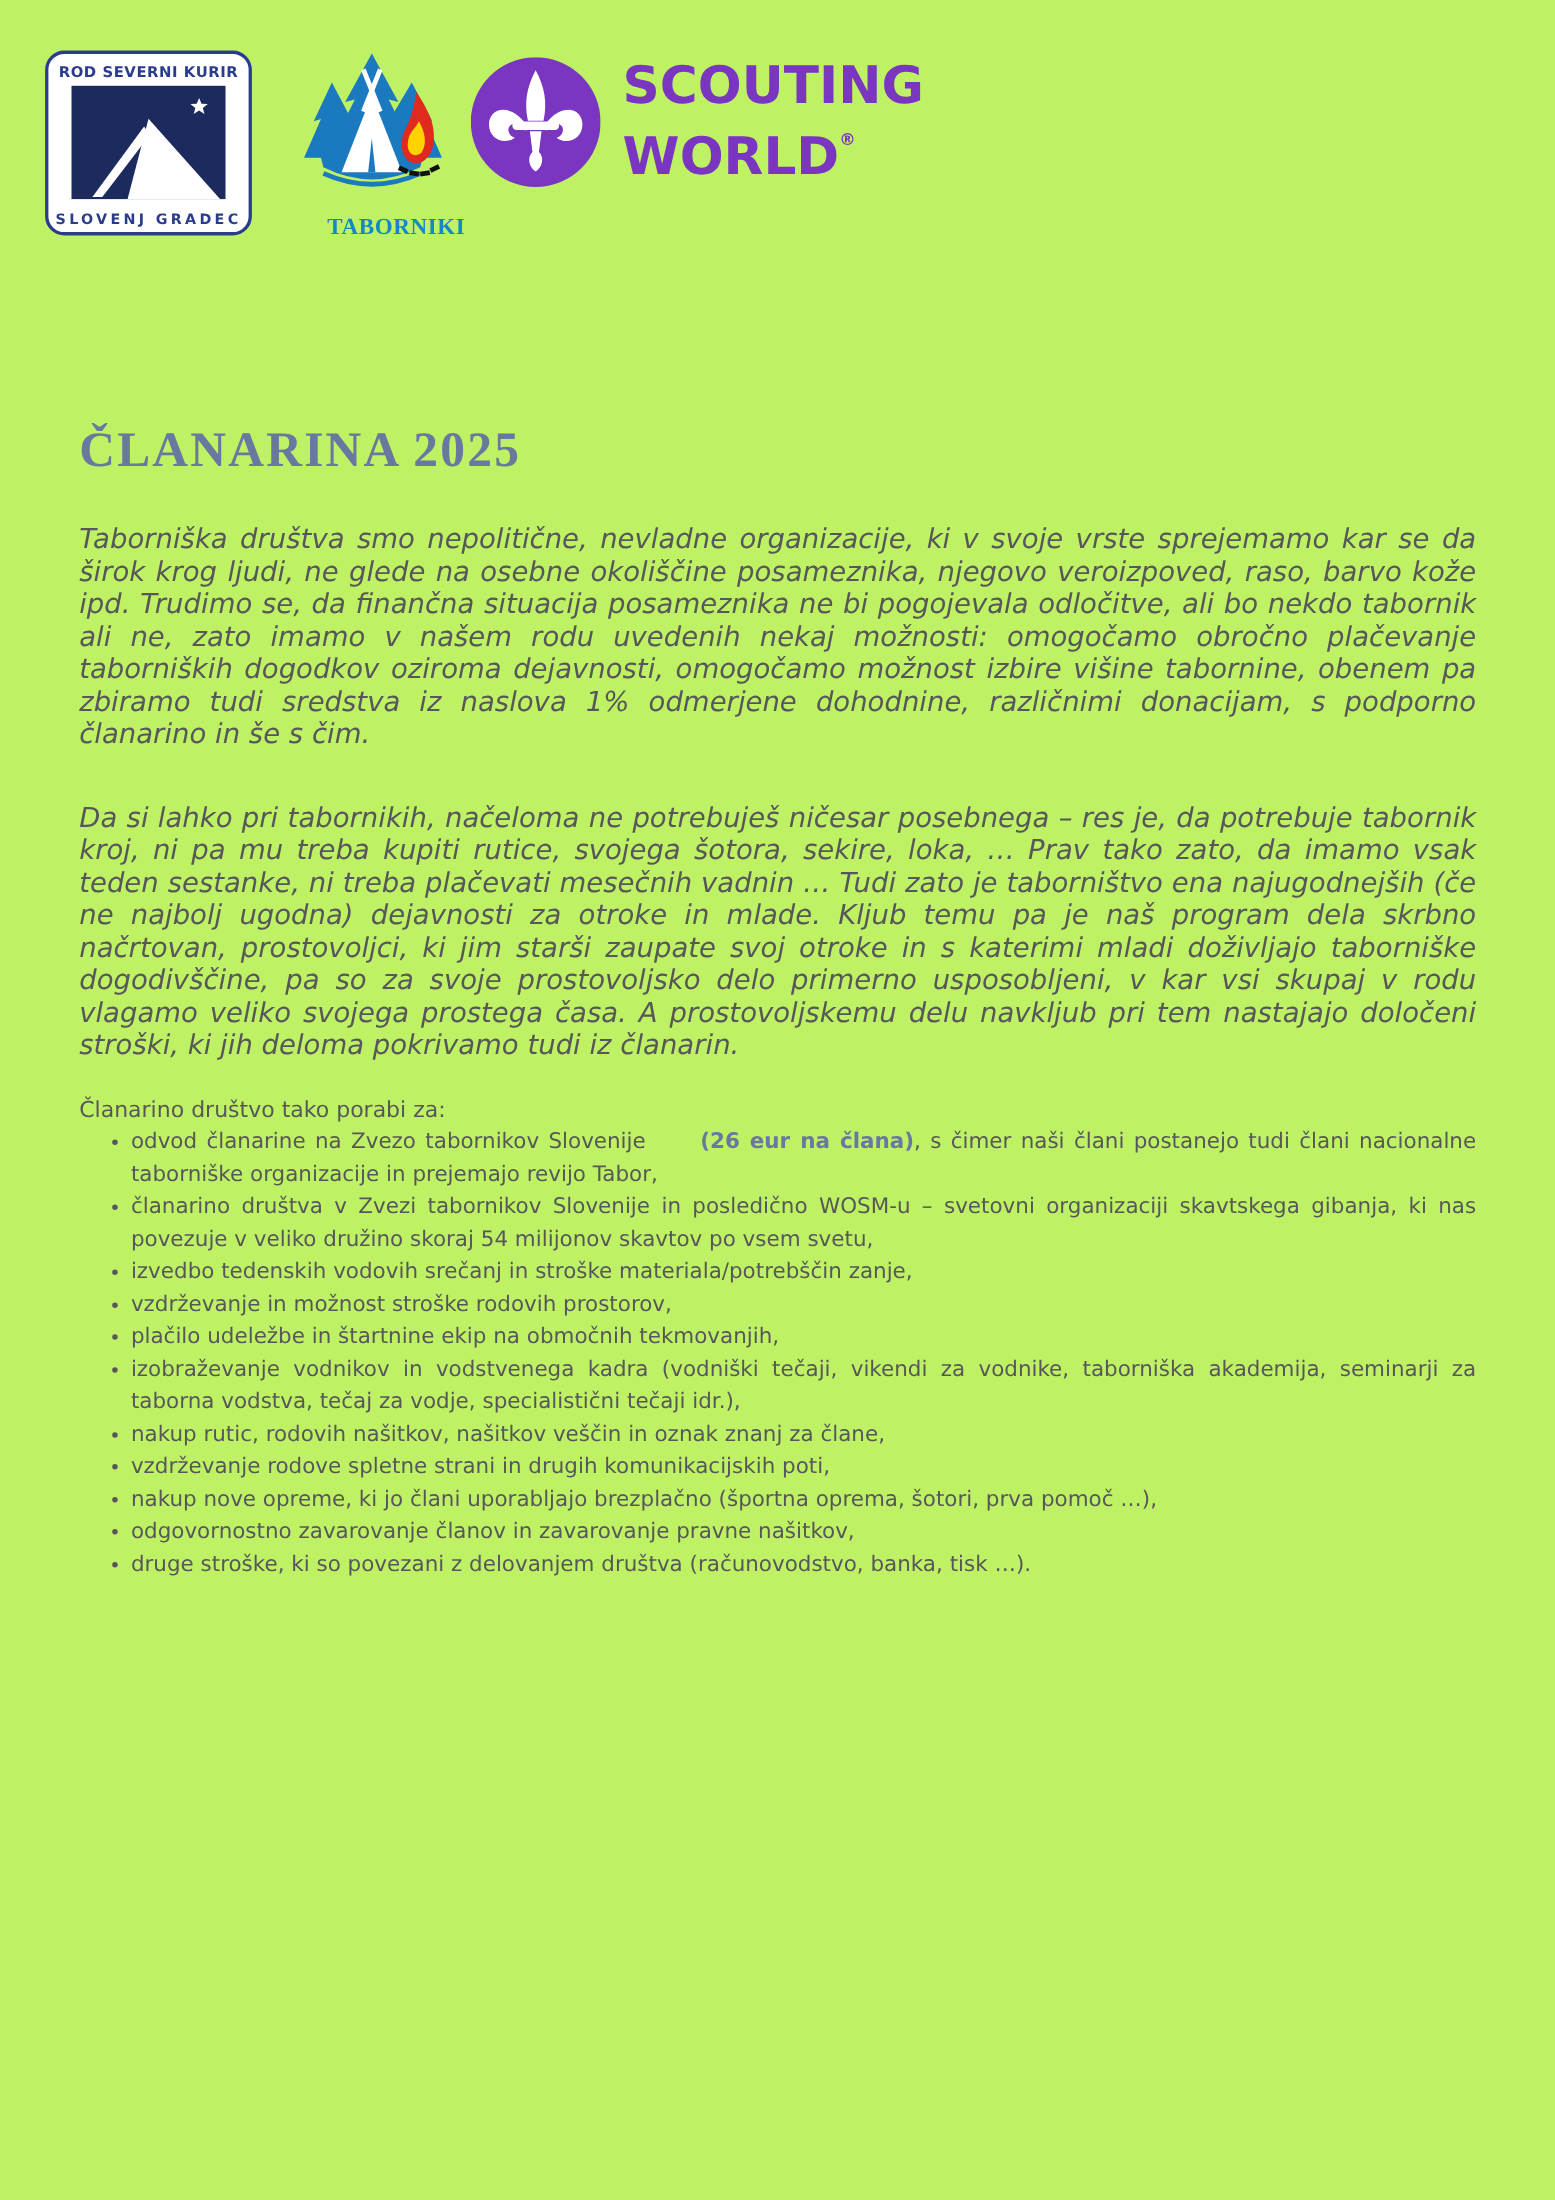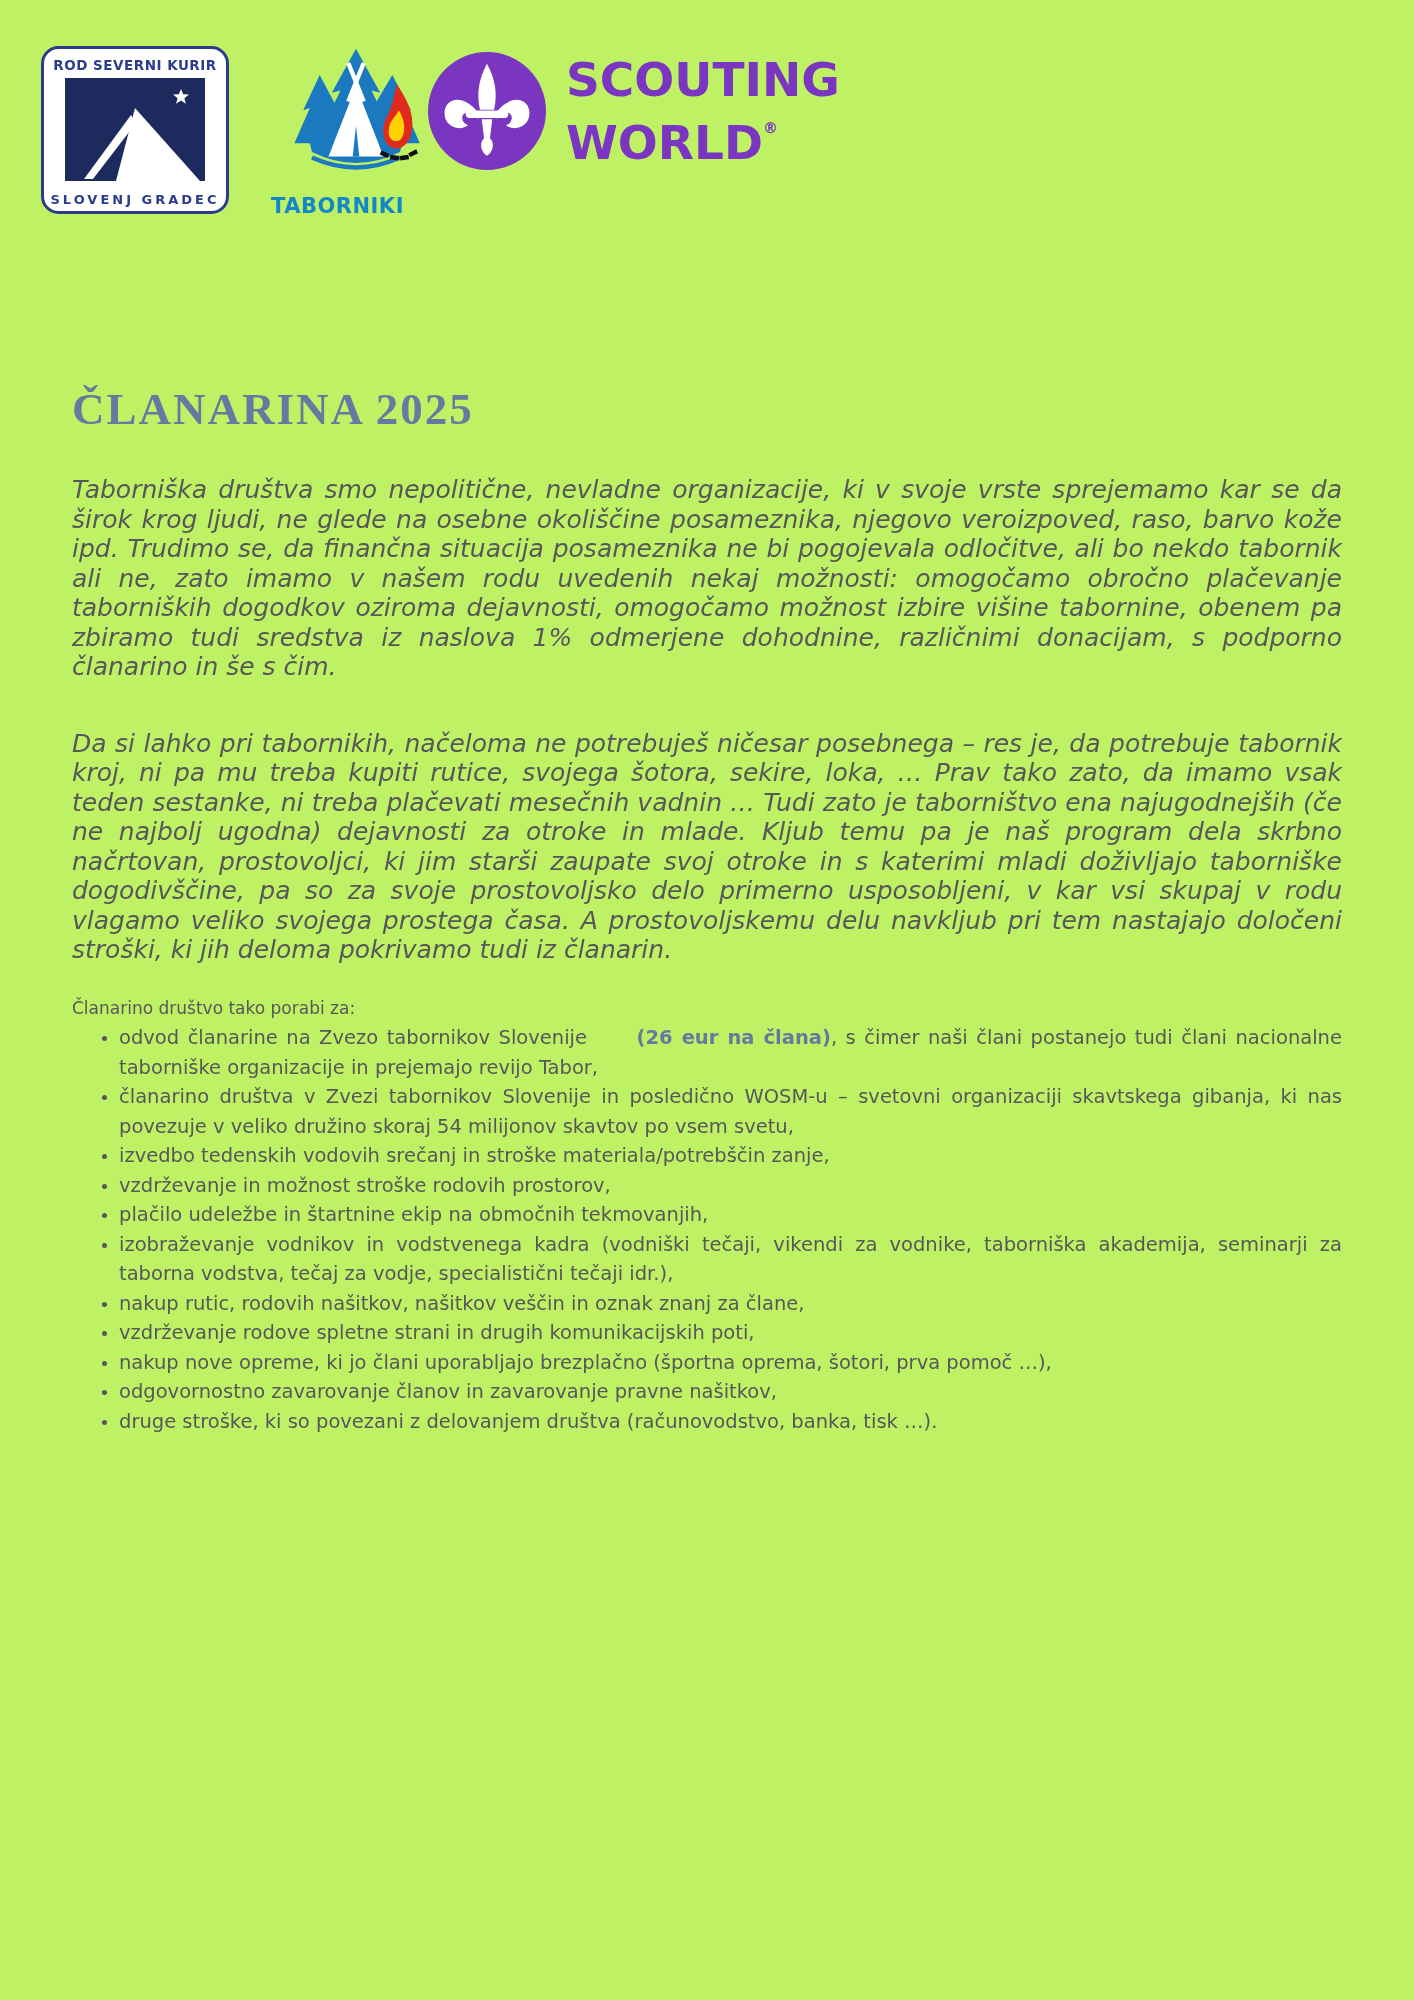--- a/index.html
+++ b/index.html
@@ -8,21 +8,21 @@
     width: 1414px;
     height: 2000px;
     background: #bef264;
     font-family: "DejaVu Sans", "Liberation Sans", sans-serif;
     color: #57575a;
     overflow: hidden;
   }
   
   .header { position: relative; height: 230px; }
   .rod-logo { position: absolute; left: 40px; top: 45px; width: 190px; height: 170px; }
-  .taborniki-logo { position: absolute; left: 271px; top: 46px; width: 170px; text-align: left; }
+  .taborniki-logo { position: absolute; left: 253px; top: 46px; width: 170px; text-align: right; font-family: Liberation Serif, serif; }
   .taborniki-logo svg { display: block; margin: 0 auto; }
   .taborniki-label {
     margin-top: 4px; font-weight: bold; font-size: 21px; letter-spacing: 0.5px;
     color: #1487c8;
   }
   .wosm { position: absolute; left: 428px; top: 52px; display: flex; align-items: center; }
   .wosm-text {
     margin-left: 20px; color: #7a35c1; font-weight: bold;
     font-size: 47px; line-height: 48px; letter-spacing: 0px;
   }
@@ -36,21 +36,21 @@
   
   .body-text { margin: 0 72px; }
   .para {
     margin: 0; padding: 0;
     font-size: 25px; line-height: 29.5px;
     text-align: justify; color: #57575a; font-style: italic;
   }
   .para.p1 { margin-top: 42px; }
   .para.p2 { margin-top: 47px; }
   .list-intro {
-    margin-top: 29px; font-size: 17px; line-height: 29.5px; color: #57575a;
+    margin-top: 29px; font-size: 20px; line-height: 29.5px; color: #57575a;
   }
   ul.spend-list {
     margin: 0; padding: 0 0 0 47px;
     list-style: disc outside;
   }
   ul.spend-list li {
     font-size: 19.5px; line-height: 29.5px; text-align: justify; color: #57575a;
   }
   ul.spend-list li::marker { color: #57575a; font-size: 16px; }
   .accent { color: #68789f; font-weight: bold; margin-left: 41px; }

